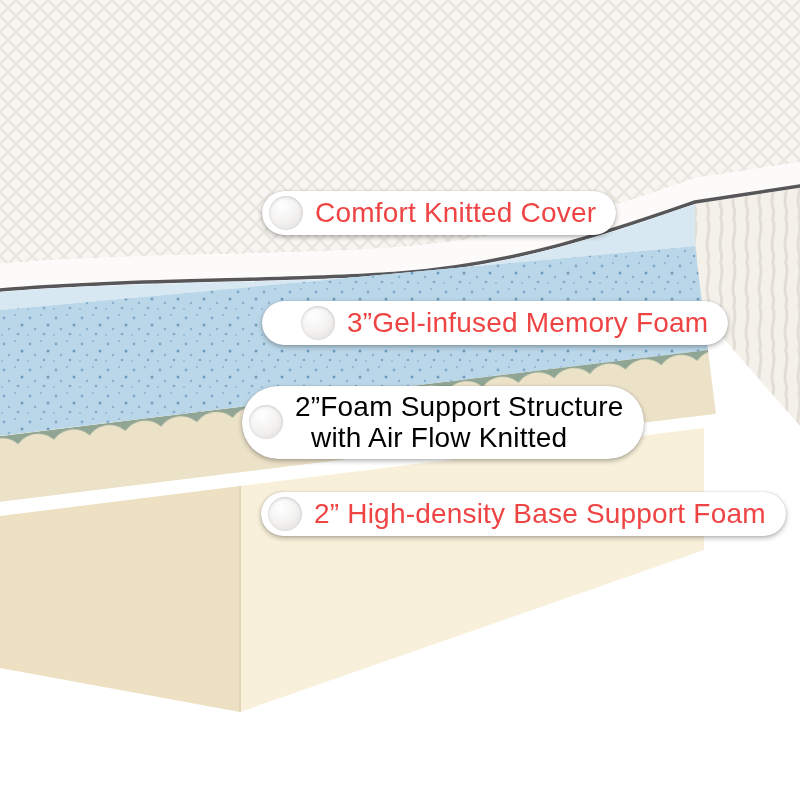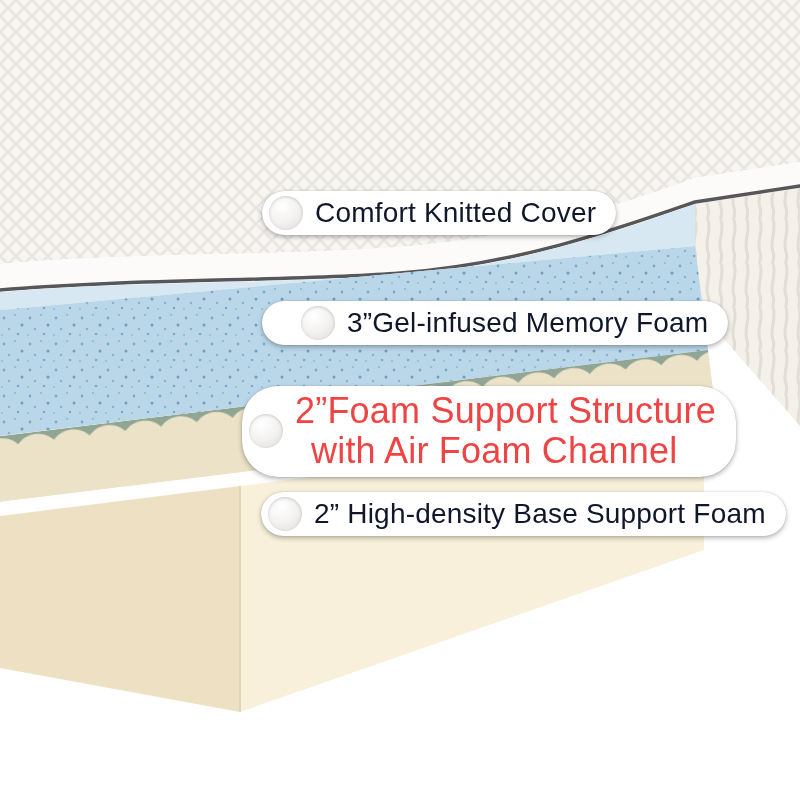--- a/index.html
+++ b/index.html
@@ -24,30 +24,30 @@
   }
   .dot {
     flex:none;
     width:34px; height:34px;
     border-radius:50%;
     background:radial-gradient(circle at 38% 30%, #ffffff 0%, #f3f2f1 50%, #dcdbd9 100%);
     box-shadow:inset 0 1px 3px rgba(0,0,0,.18);
   }
   .callout-text {
     font-size:28px;
-    color:#0f172a;
+    color:#ef4444;
     white-space:nowrap;
     letter-spacing:.2px;
   }
   .callout-lines {
     display:flex;
     flex-direction:column;
     line-height:1.12;
-    font-size:36px;
-    color:#ef4444;
+    font-size:28px;
+    color:#000000;
     white-space:nowrap;
     letter-spacing:.2px;
   }
   .callout-lines .indent { padding-left:16px; }
 
   .callout-1 { left:262px; top:191px; }
   .callout-2 { left:262px; top:301px;padding-left:39px; }
   .callout-3 { left:242px; top:386px; border-radius:36px; }
   .callout-4 { left:261px; top:492px; }
 </style>
@@ -118,21 +118,21 @@
 
   <div class="callout callout-2">
     <span class="dot"></span>
     <span class="callout-text">3”Gel-infused Memory Foam</span>
   </div>
 
   <div class="callout callout-3">
     <span class="dot"></span>
     <span class="callout-lines">
       <span>2”Foam Support Structure</span>
-      <span class="indent">with Air Foam Channel</span>
+      <span class="indent">with Air Flow Knitted</span>
     </span>
   </div>
 
   <div class="callout callout-4">
     <span class="dot"></span>
     <span class="callout-text">2” High-density Base Support Foam</span>
   </div>
 
 </div>
 

